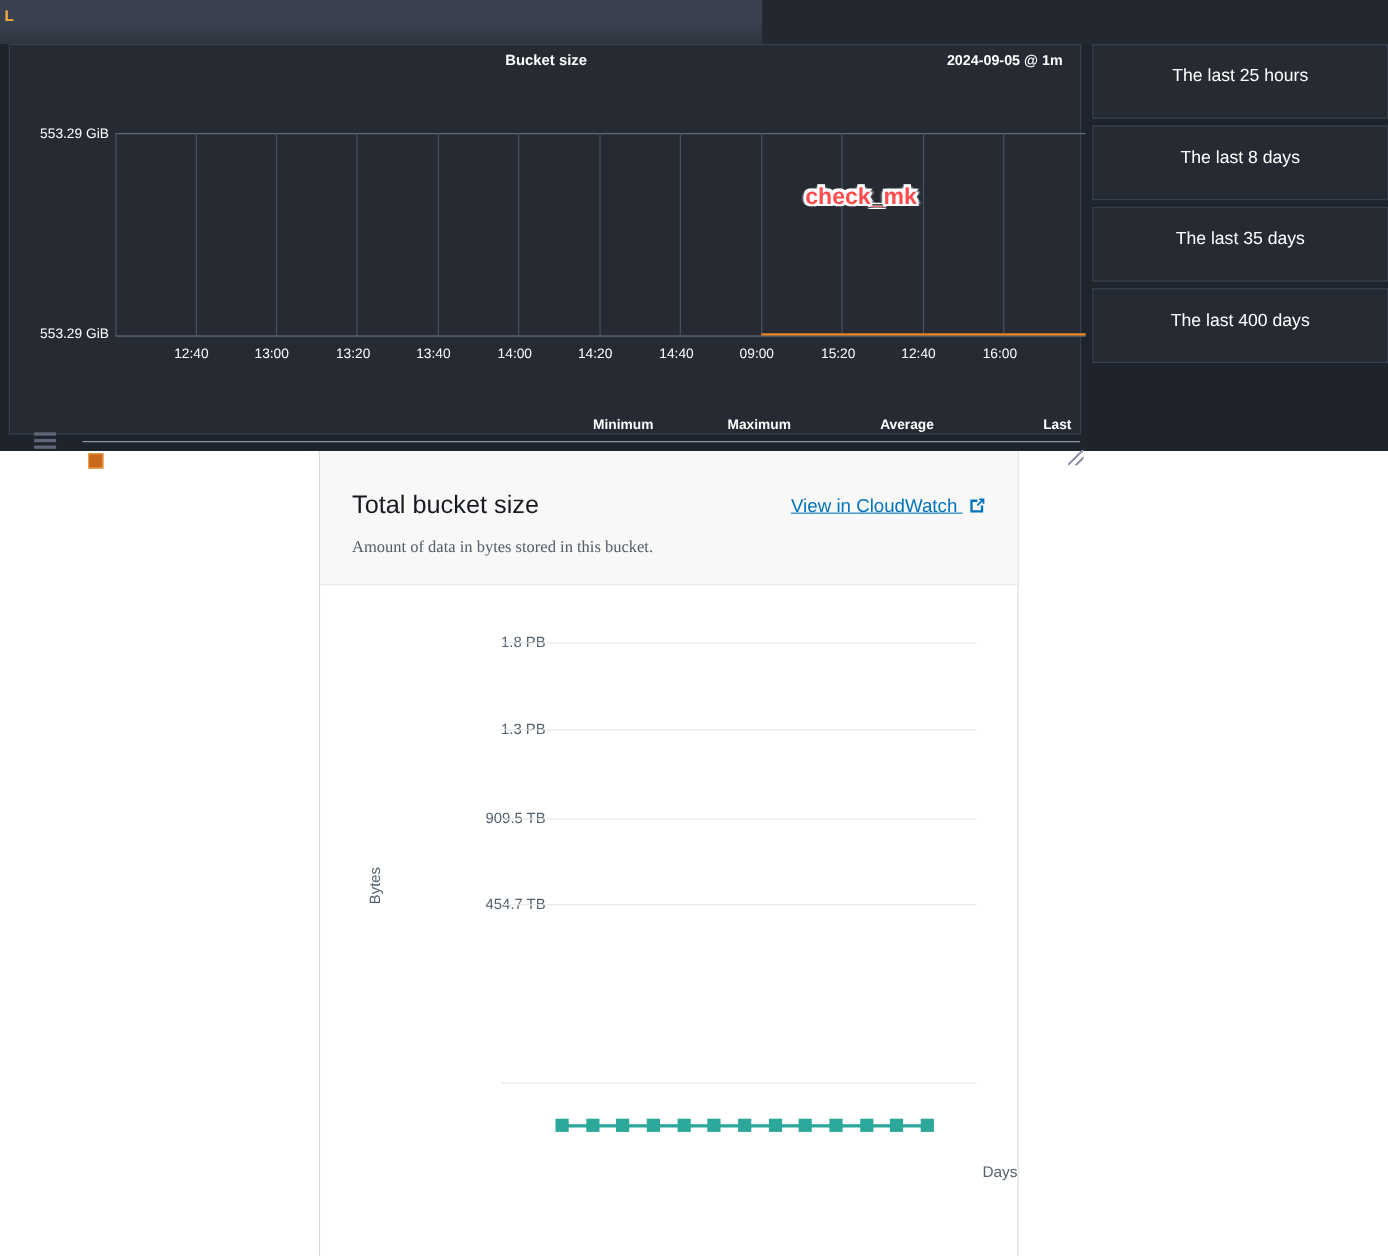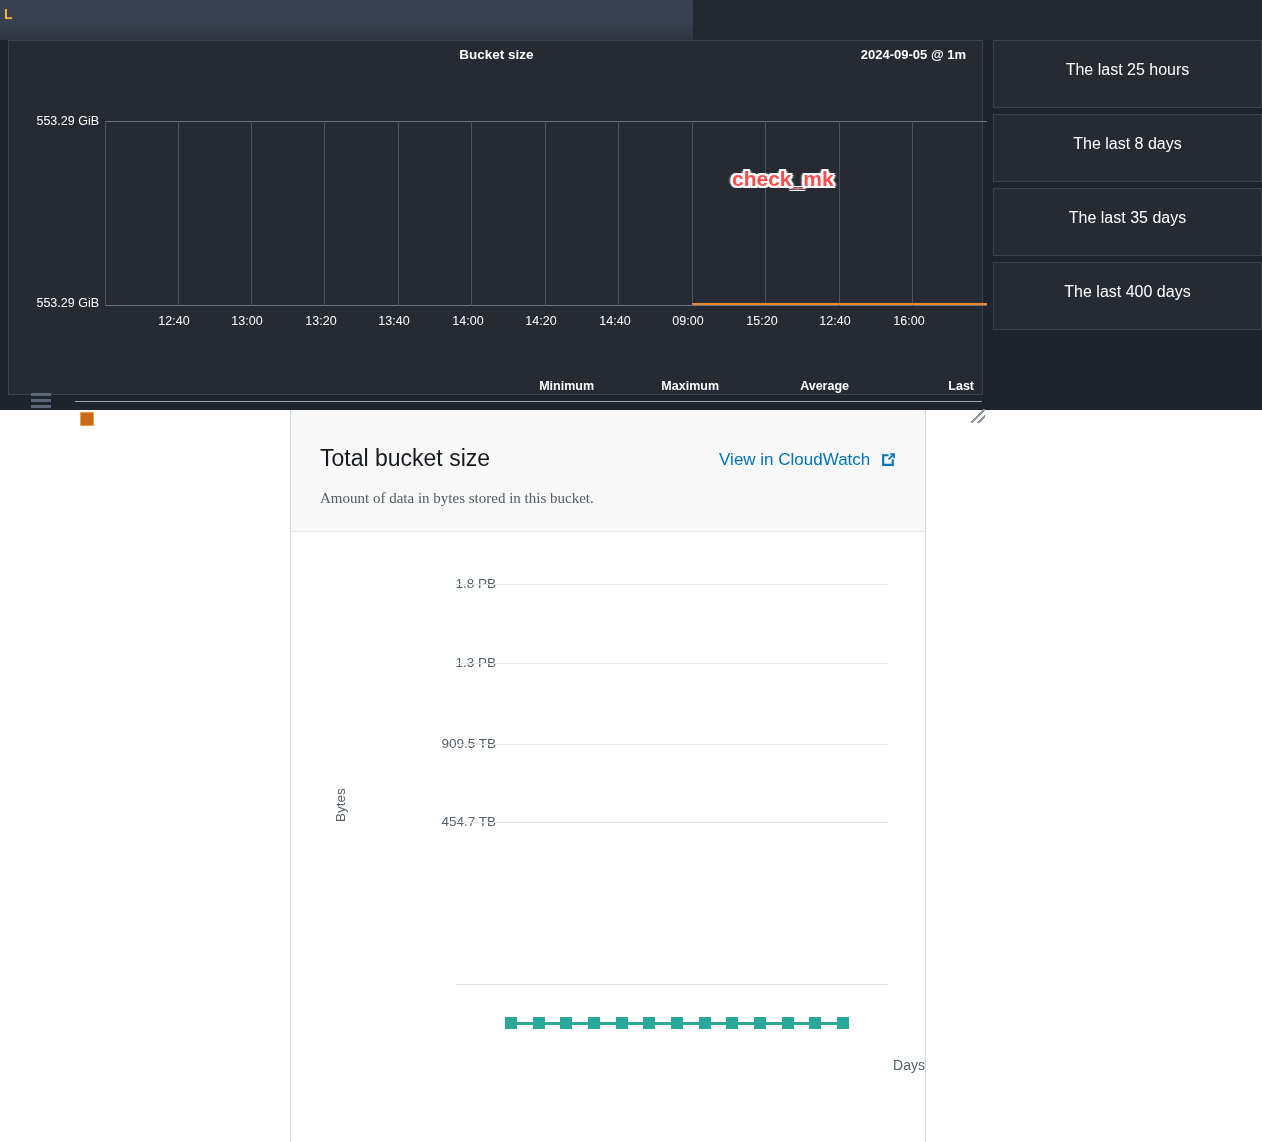--- a/index.html
+++ b/index.html
@@ -134,21 +134,21 @@
   }
   #cw-header{
     position:absolute;left:0;top:0;width:634px;height:122px;
     background:#f8f8f8;border-bottom:1px solid #e4e7e7;box-sizing:border-box;
   }
   #cw-title{
     position:absolute;left:29px;top:35px;color:#16191f;font-size:23px;font-weight:normal;
   }
   #cw-link{
     position:absolute;right:28px;top:40px;color:#0073bb;font-size:17px;
-    cursor:pointer;white-space:nowrap;
+    text-decoration:underline;cursor:pointer;white-space:nowrap;
   }
   #cw-link-icon{display:inline-block;vertical-align:-3px;margin-left:5px;}
   #cw-desc{
     position:absolute;left:29px;top:80px;color:#545b64;font-size:15px;font-family:Liberation Serif, serif;
   }
 
   
   #cw-chart{position:absolute;left:0;top:122px;width:634px;height:610px;}
   .cw-ylab{
     position:absolute;color:#54616e;font-size:13.5px;text-align:right;width:120px;left:85px;

